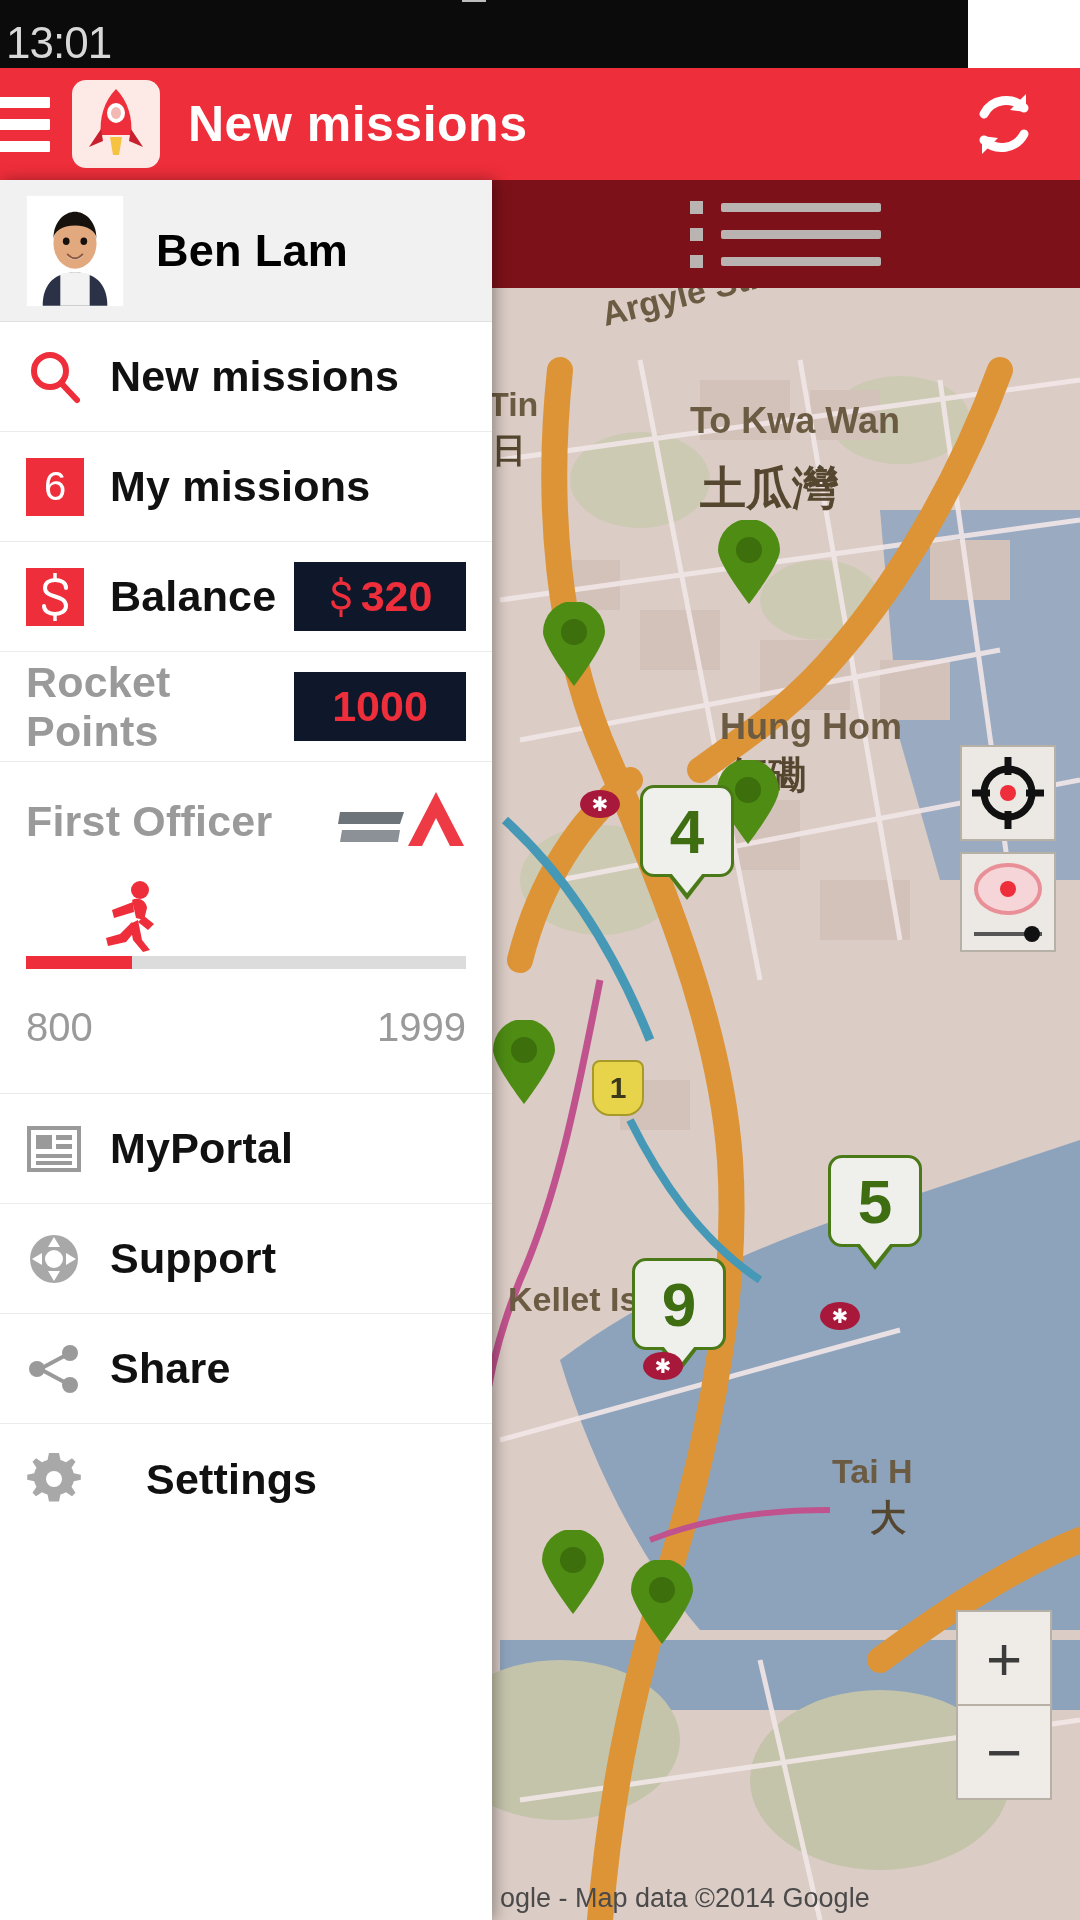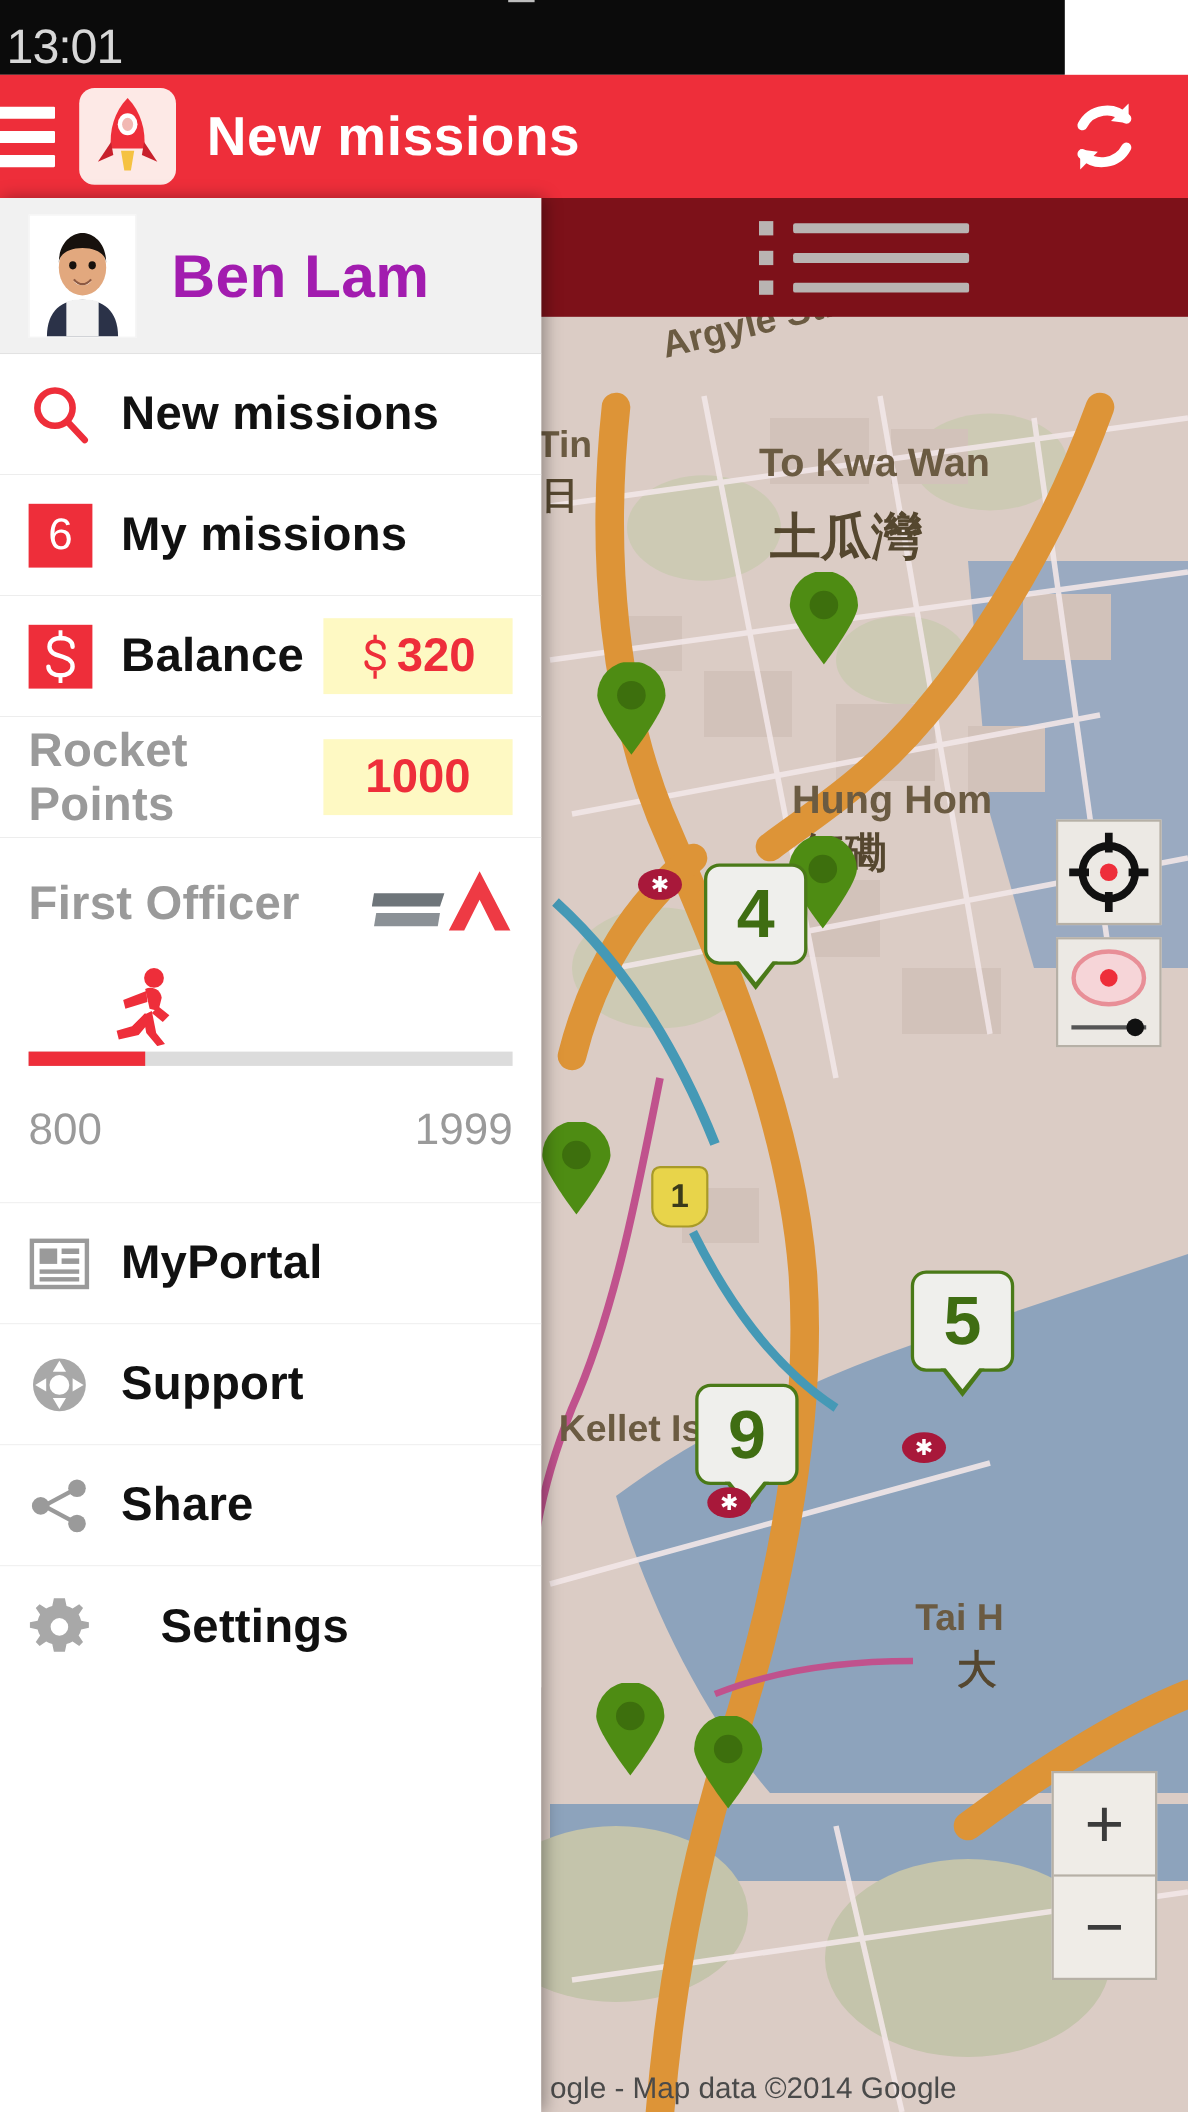--- a/index.html
+++ b/index.html
@@ -90,31 +90,31 @@
     display:flex; flex-direction:column;
   }
   #drawer-header {
     height:142px; background:#f1f1f1; display:flex; align-items:center; padding-left:26px;
     border-bottom:1px solid #e0e0e0;
   }
   #avatar {
     width:98px; height:112px; background:#fff; overflow:hidden; flex-shrink:0;
     display:block; border:1px solid #f3f3f3;
   }
-  #username { margin-left:32px; font-size:55px; font-weight:bold; color:#a21caf; letter-spacing:0.3px; }
+  #username { margin-left:32px; font-size:45px; font-weight:bold; color:#000000; letter-spacing:0.3px; }
 
   .drawer-row {
     height:110px; display:flex; align-items:center; padding:0 26px;
     border-bottom:1px solid #ececec; background:#fff;
   }
   .dr-icon { width:62px; display:flex; align-items:center; justify-content:flex-start; flex-shrink:0; }
   .dr-label { margin-left:22px; font-size:43px; font-weight:bold; color:#111; letter-spacing:0.2px; }
   .dr-label.muted { color:#9a9a9a; font-weight:bold; }
   .dr-value {
-    margin-left:auto; background:#fef9c3; padding:10px 22px; min-width:172px;
+    margin-left:auto; background:#0f172a; padding:10px 22px; min-width:172px;
     display:flex; align-items:center; justify-content:center; gap:7px;
     color:#ee2e3a; font-size:43px; font-weight:bold;
   }
   .badge-sq {
     width:58px; height:58px; background:#ee2e3a; color:#fff; font-size:40px;
     display:flex; align-items:center; justify-content:center; font-weight:normal;
   }
 
   #rank-row { height:118px; border-bottom:none; }
   #rank-insignia { margin-left:auto; display:flex; align-items:center; }

